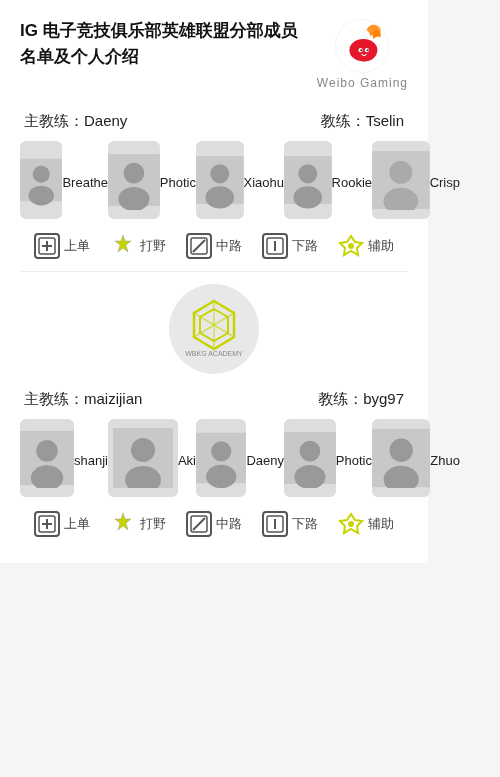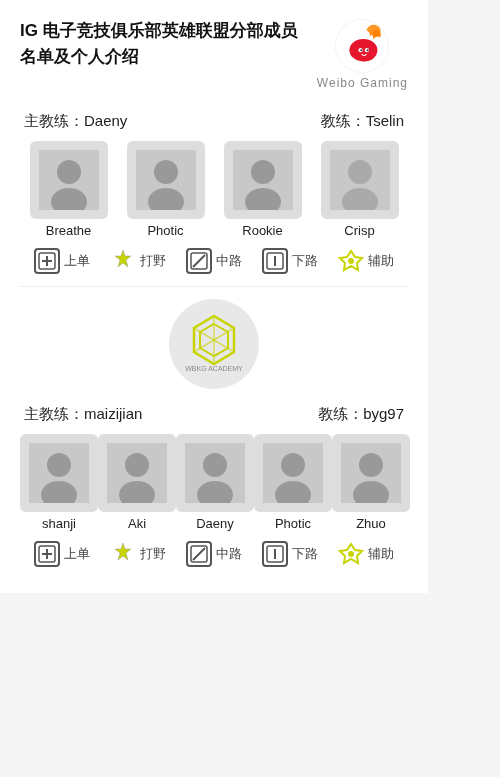--- a/index.html
+++ b/index.html
@@ -53,21 +53,21 @@
       color: #222;
     }
     .players-row {
       display: flex;
       justify-content: space-around;
       align-items: flex-end;
       margin-bottom: 6px;
     }
     .player {
       display: flex;
-      flex-direction: column;
+      flex-direction: row;
       align-items: center;
       width: 88px;
     }
     .player-photo {
       width: 78px;
       height: 78px;
       background: #ddd;
       border-radius: 6px;
       overflow: hidden;
       display: flex;
@@ -184,20 +184,30 @@
         <div class="player-photo">
           <svg viewBox="0 0 60 60" xmlns="http://www.w3.org/2000/svg">
             <rect width="60" height="60" fill="#c8c8c8"></rect>
             <circle cx="30" cy="22" r="12" fill="#999"></circle>
             <ellipse cx="30" cy="52" rx="18" ry="14" fill="#999"></ellipse>
           </svg>
         </div>
         <span class="player-name">Photic</span>
       </div>
 
+      <div class="player">
+        <div class="player-photo">
+          <svg viewBox="0 0 60 60" xmlns="http://www.w3.org/2000/svg">
+            <rect width="60" height="60" fill="#c8c8c8"></rect>
+            <circle cx="30" cy="22" r="12" fill="#999"></circle>
+            <ellipse cx="30" cy="52" rx="18" ry="14" fill="#999"></ellipse>
+          </svg>
+        </div>
+        <span class="player-name">Xiaohu</span>
+      </div>
 
       <div class="player">
         <div class="player-photo">
           <svg viewBox="0 0 60 60" xmlns="http://www.w3.org/2000/svg">
             <rect width="60" height="60" fill="#c8c8c8"></rect>
             <circle cx="30" cy="22" r="12" fill="#999"></circle>
             <ellipse cx="30" cy="52" rx="18" ry="14" fill="#999"></ellipse>
           </svg>
         </div>
         <span class="player-name">Rookie</span>

